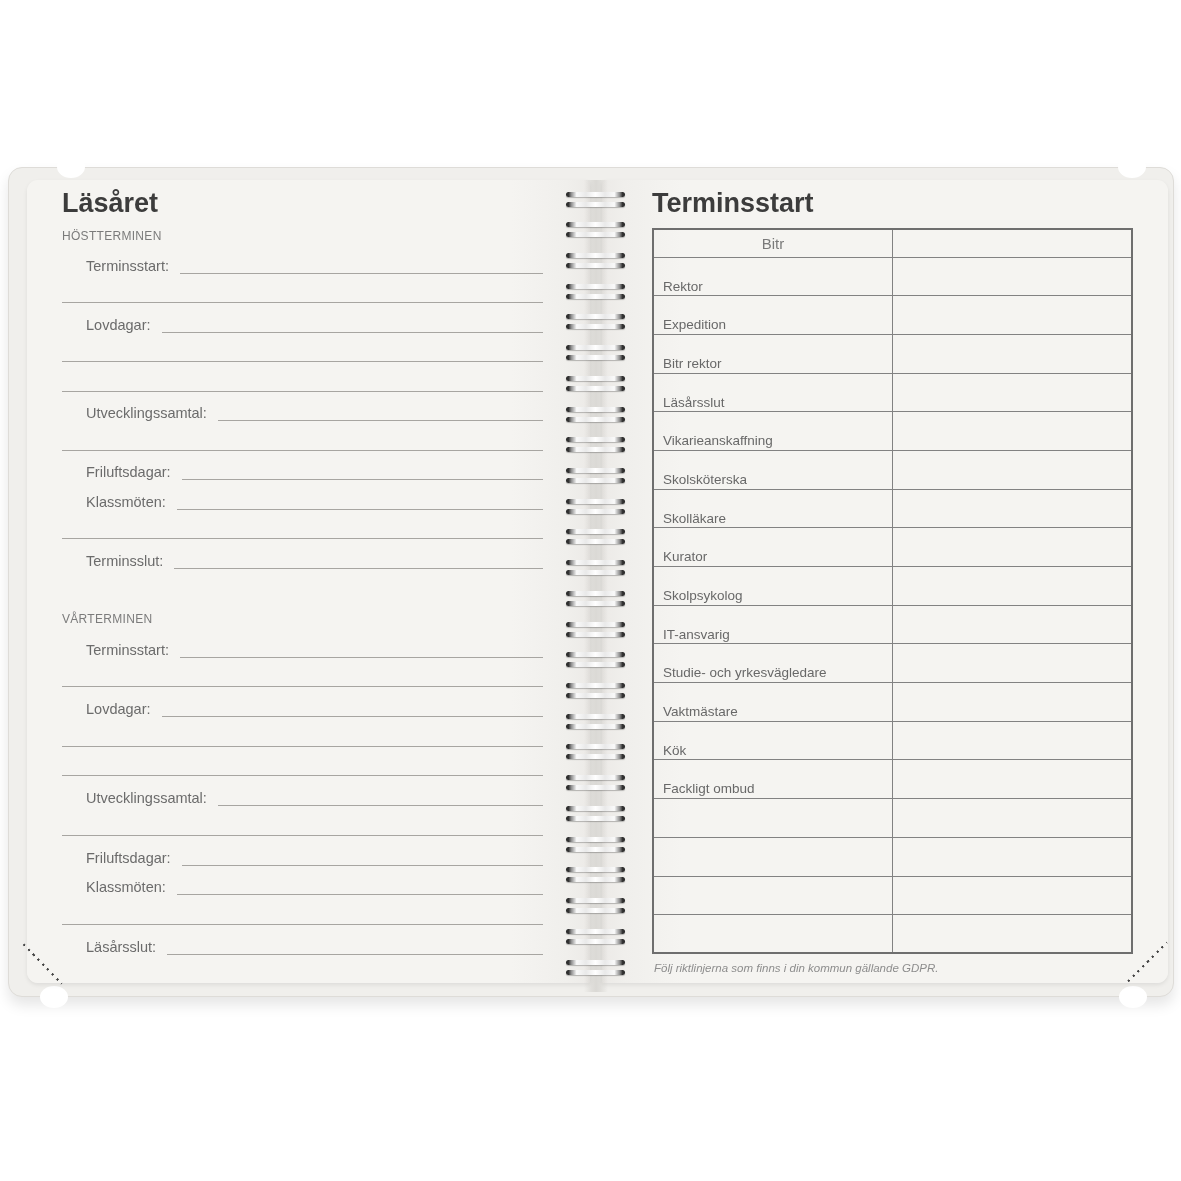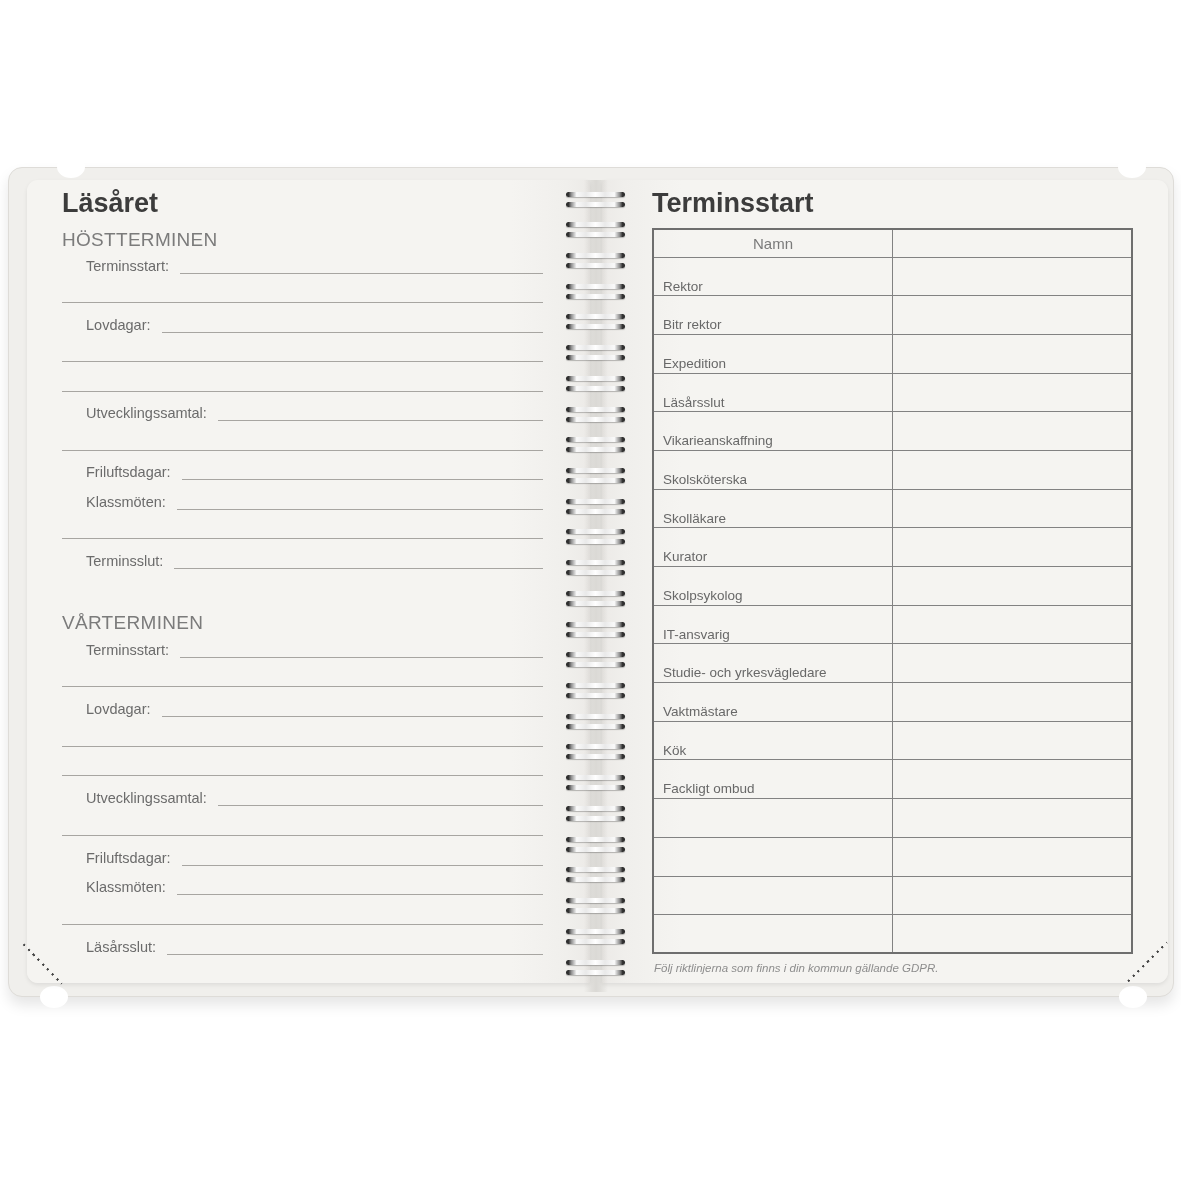--- a/index.html
+++ b/index.html
@@ -48,21 +48,21 @@
     box-shadow:0 1px 1px rgba(0,0,0,0.25);
   }
 
   
   .page h1{
     position:absolute;left:35px;top:8px;margin:0;
     font-size:27px;font-weight:700;color:#3c3c3c;letter-spacing:0;
   }
   .page-right h1{left:50px;}
   .sec-head{
-    position:absolute;left:35px;font-size:19px;color:#7b7b7b;letter-spacing:0.3px;
+    position:absolute;left:35px;font-size:12px;color:#7b7b7b;letter-spacing:0.3px;
   }
   .sec-head-autumn{top:49px;}
   .sec-head-spring{top:432px;}
   .rows{position:absolute;left:35px;right:47px;}
   .rows-autumn{top:64px;}
   .rows-spring{top:448px;}
   .fline{display:flex;align-items:flex-end;height:29.5px;}
   .rows-spring .fline{height:29.7px;}
   .fline .lab{font-size:14.5px;color:#6b6b6b;padding-right:11px;white-space:nowrap;margin-left:24px;}
   .fline .rule{flex:1;border-bottom:1px solid #a7a5a1;}
@@ -191,35 +191,35 @@
           <span class="rule"></span>
         </div>
       </div>
   </div>
 
   <div class="page page-right">
     <h1>Terminsstart</h1>
     <table class="contact-table">
       <thead>
         <tr>
-          <th>Namn</th>
+          <th>Bitr</th>
           <th></th>
         </tr>
       </thead>
       <tbody>
           <tr>
             <td>Rektor</td>
             <td></td>
           </tr>
           <tr>
+            <td>Expedition</td>
+            <td></td>
+          </tr>
+          <tr>
             <td>Bitr rektor</td>
-            <td></td>
-          </tr>
-          <tr>
-            <td>Expedition</td>
             <td></td>
           </tr>
           <tr>
             <td>Läsårsslut</td>
             <td></td>
           </tr>
           <tr>
             <td>Vikarieanskaffning</td>
             <td></td>
           </tr>

